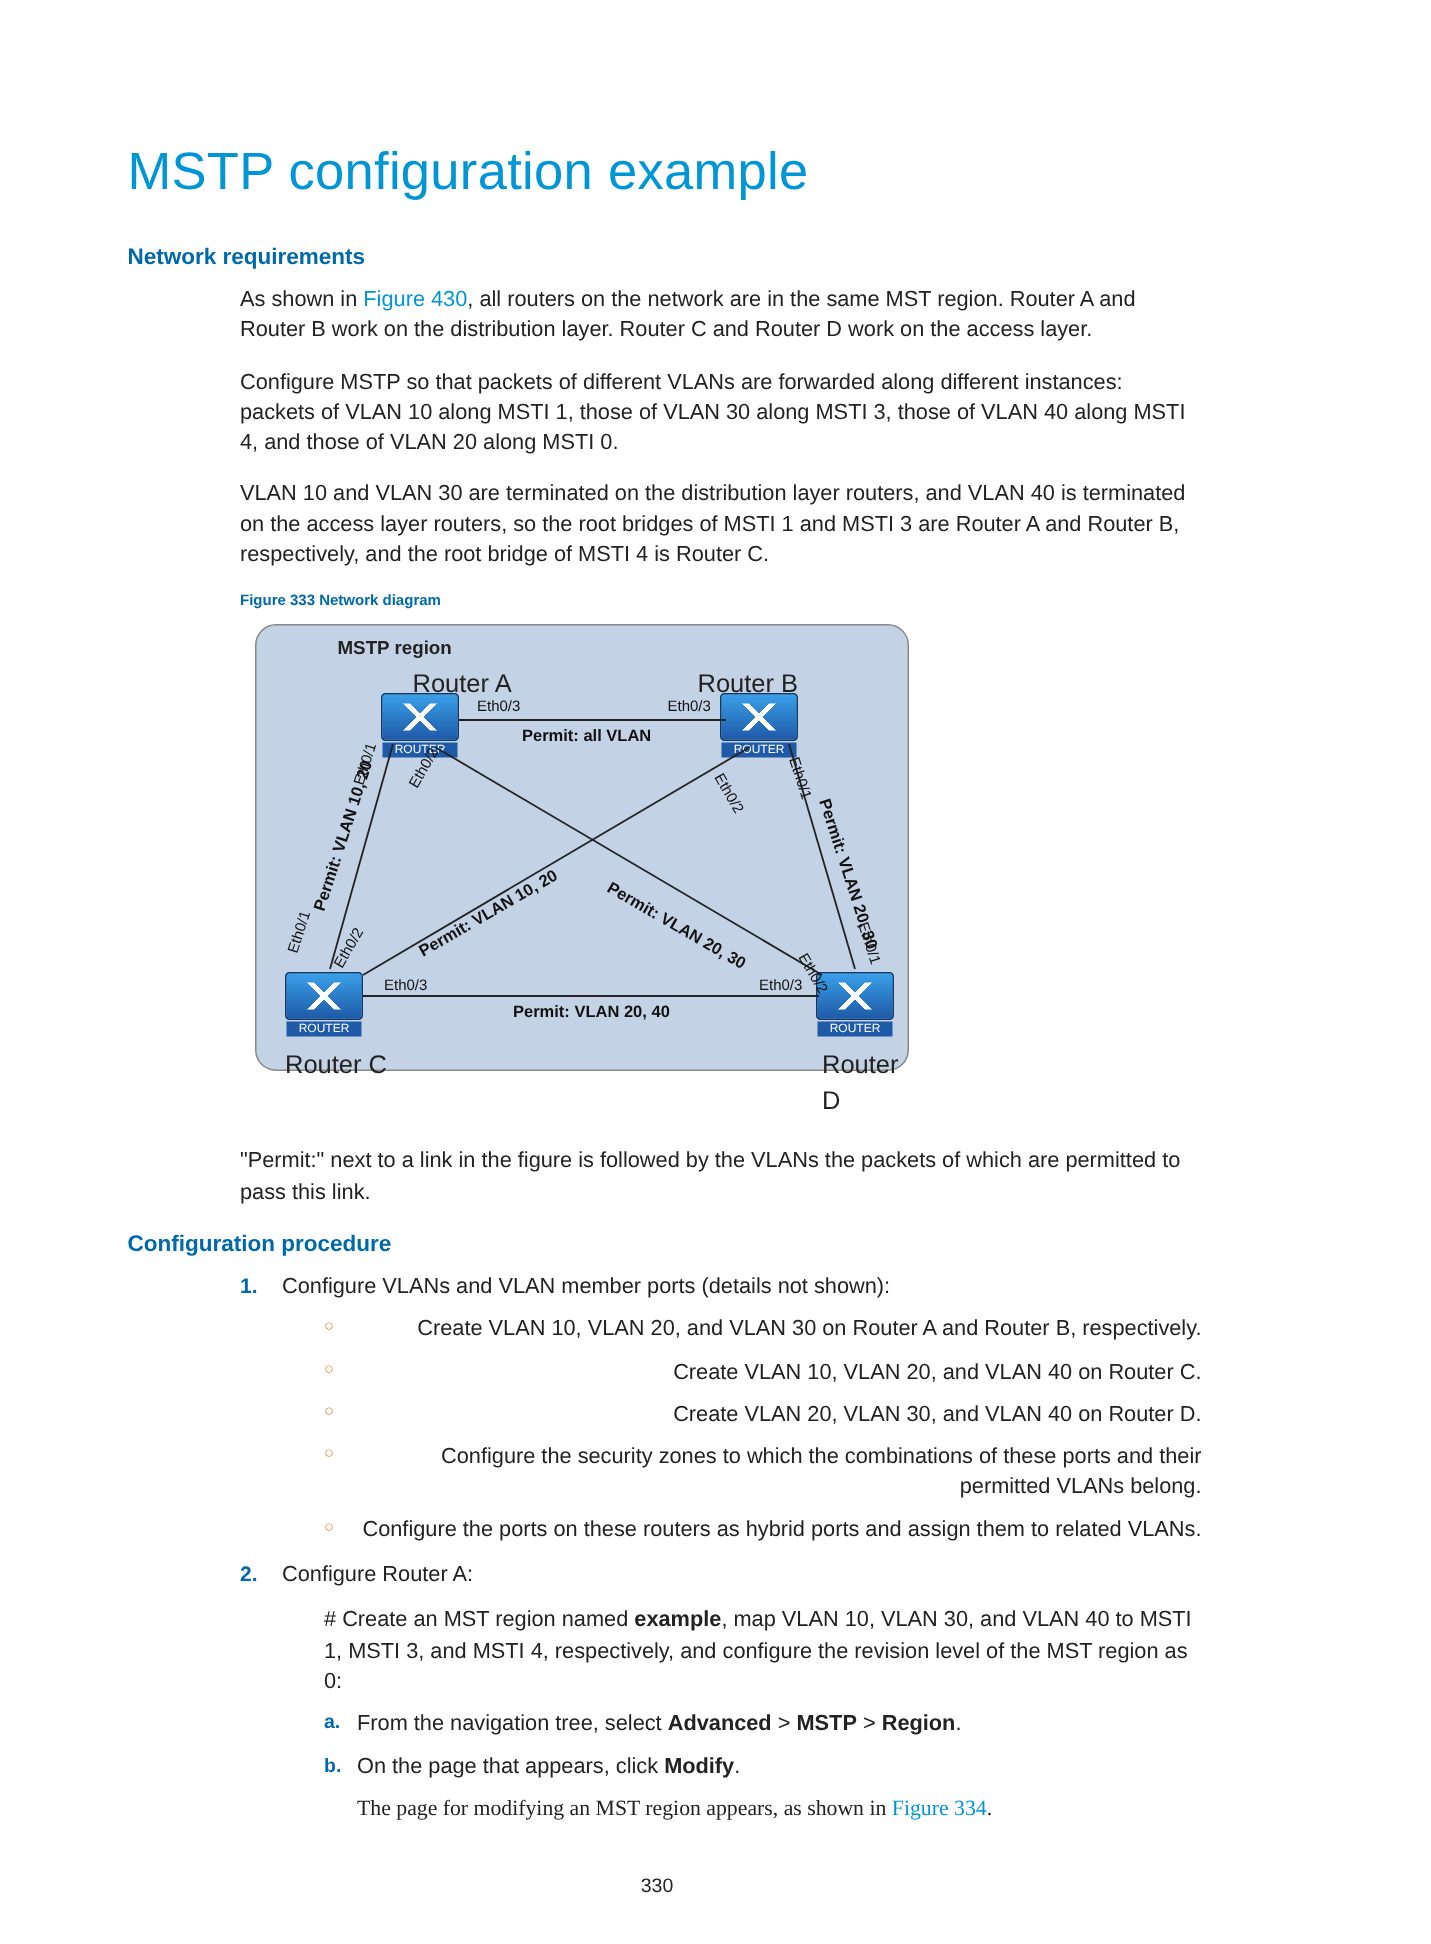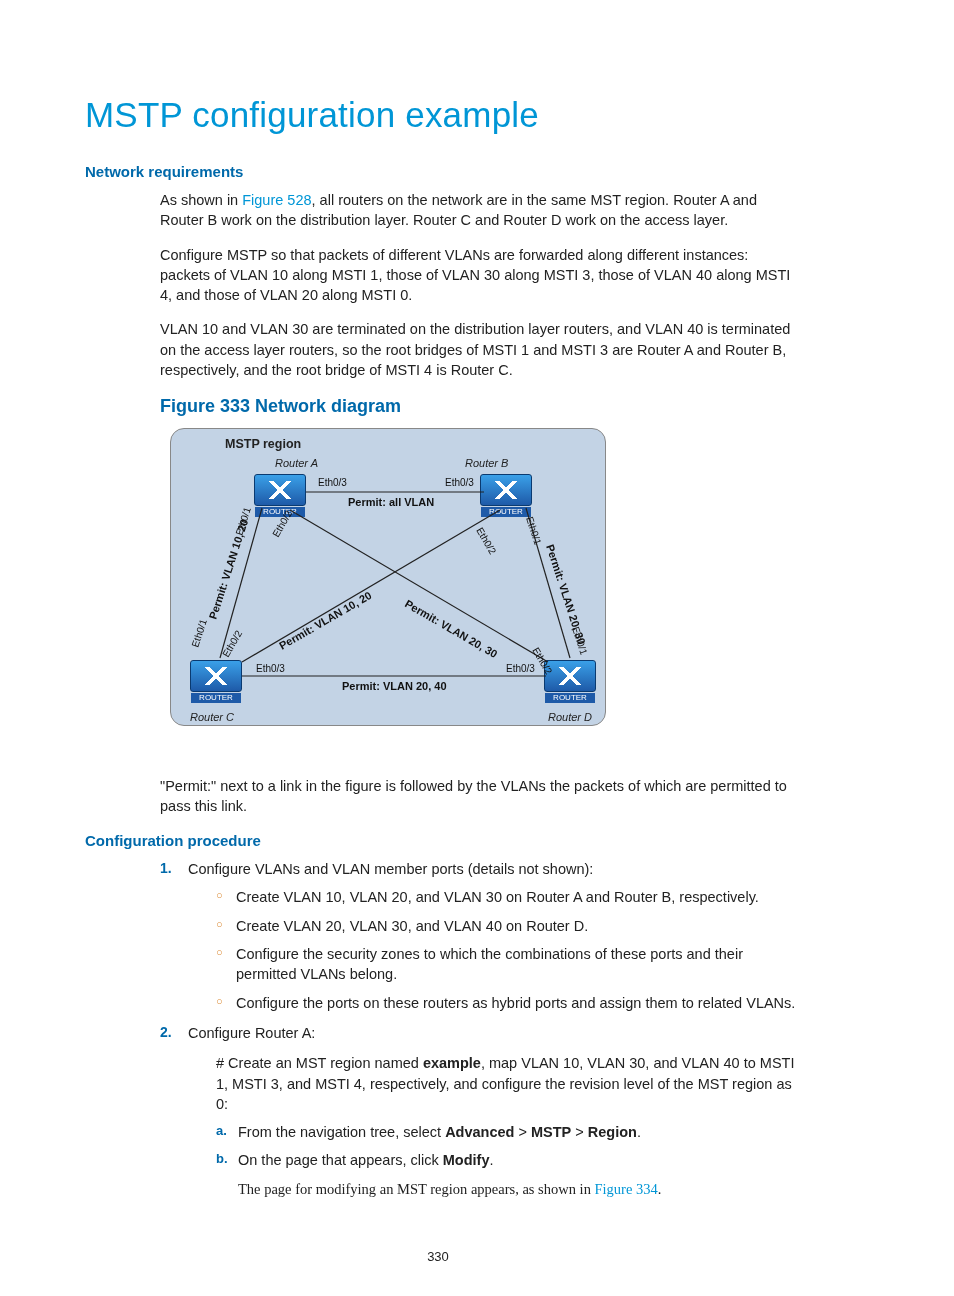--- a/index.html
+++ b/index.html
@@ -32,21 +32,21 @@
     margin: 0 0 8px 0;
   }
   .body-text {
     margin: 0 0 14px 75px;
   }
   .link {
     color: #0096d6;
   }
   .fig-caption {
     font-weight: bold;
-    font-size: 18px;
+    font-size: 10px;
     color: #0069aa;
     margin: 4px 0 8px 75px;
   }
   .figure {
     margin: 0 0 18px 75px;
     width: 454px;
     height: 330px;
     position: relative;
   }
   .mstp-box {
@@ -54,21 +54,21 @@
     left: 10px; top: 0;
     width: 434px; height: 296px;
     background: #c3d3e5;
     border: 1px solid #888;
     border-radius: 14px;
   }
   .mstp-title {
     position: absolute; left: 22px; top: 8px;
     font-family: Arial, sans-serif; font-weight: bold; font-size: 12.5px; padding-left: 43px;
   }
-  .router-label { position: absolute; font-family: Arial, sans-serif; font-size: 11px; font-style: italic; }
+  .router-label { position: absolute; font-family: Arial, sans-serif; font-size: 17px; }
   .router-icon {
     position: absolute; width: 50px; height: 30px;
     background: linear-gradient(#3aa0e8,#1e5aa8);
     border: 1px solid #0a3a70; border-radius: 3px;
     display:flex; align-items:center; justify-content:center;
   }
   .router-icon::after{
     content:""; display:block; width:34px; height:18px;
     background:
       linear-gradient(45deg, transparent 45%, #fff 45%, #fff 55%, transparent 55%),
@@ -83,21 +83,21 @@
   .eth { font-family: Arial; font-size: 10px; fill:#111; }
   .permit { font-family: Arial; font-size: 11px; fill:#111; }
   .permit-b { font-weight:bold; }
   .ol-num { list-style:none; padding:0; margin:0 0 0 75px; }
   .ol-num > li { position:relative; padding-left: 28px; margin-bottom: 10px; }
   .ol-num > li > .num {
     position:absolute; left:0; top:0;
     color:#0069aa; font-weight:bold; font-size:14px;
   }
   .sub-ul { list-style:none; padding:0; margin: 8px 0 0 28px; }
-  .sub-ul > li { position:relative; padding-left:20px; margin-bottom:8px; }
+  .sub-ul > li { position:relative; padding-left:20px; margin-bottom:8px;text-align:right; }
   .sub-ul > li::before {
     content:"\25cb"; position:absolute; left:0; top:1px;
     color:#db8b36; font-size:11px;
   }
   .sub-ol { list-style:none; padding:0; margin: 8px 0 0 28px; }
   .sub-ol > li { position:relative; padding-left:22px; margin-bottom:8px; }
   .sub-ol .let { position:absolute; left:0; top:0; color:#0069aa; font-weight:bold; font-size:13px; }
   .bold { font-weight:bold; }
   .page-num {
     position:absolute; bottom:30px; left:0; width:100%;
@@ -106,21 +106,21 @@
 </style>
 </head>
 <body>
 
 <div class="page">
   <h1>MSTP configuration example</h1>
 
   <h2>Network requirements</h2>
 
   <p class="body-text">
-    <span>As shown in </span><span class="link">Figure 528</span><span>, all routers on the network are in the same MST region. Router A and Router B work on the distribution layer. Router C and Router D work on the access layer.</span>
+    <span>As shown in </span><span class="link">Figure 430</span><span>, all routers on the network are in the same MST region. Router A and Router B work on the distribution layer. Router C and Router D work on the access layer.</span>
   </p>
 
   <p class="body-text">Configure MSTP so that packets of different VLANs are forwarded along different instances: packets of VLAN 10 along MSTI 1, those of VLAN 30 along MSTI 3, those of VLAN 40 along MSTI 4, and those of VLAN 20 along MSTI 0.</p>
 
   <p class="body-text">VLAN 10 and VLAN 30 are terminated on the distribution layer routers, and VLAN 40 is terminated on the access layer routers, so the root bridges of MSTI 1 and MSTI 3 are Router A and Router B, respectively, and the root bridge of MSTI 4 is Router C.</p>
 
   <div class="fig-caption">Figure 333 Network diagram</div>
 
   <div class="figure">
     <div class="mstp-box"></div>
@@ -182,20 +182,21 @@
   <p class="body-text">"Permit:" next to a link in the figure is followed by the VLANs the packets of which are permitted to pass this link.</p>
 
   <h2>Configuration procedure</h2>
 
   <ol class="ol-num">
     <li>
       <span class="num">1.</span>
       <span>Configure VLANs and VLAN member ports (details not shown):</span>
       <ul class="sub-ul">
         <li>Create VLAN 10, VLAN 20, and VLAN 30 on Router A and Router B, respectively.</li>
+        <li>Create VLAN 10, VLAN 20, and VLAN 40 on Router C.</li>
         <li>Create VLAN 20, VLAN 30, and VLAN 40 on Router D.</li>
         <li>Configure the security zones to which the combinations of these ports and their permitted VLANs belong.</li>
         <li>Configure the ports on these routers as hybrid ports and assign them to related VLANs.</li>
       </ul>
     </li>
     <li>
       <span class="num">2.</span>
       <span>Configure Router A:</span>
       <p style="margin:10px 0 0 28px;">
         <span># Create an MST region named </span><span class="bold">example</span><span>, map VLAN 10, VLAN 30, and VLAN 40 to MSTI 1, MSTI 3, and MSTI 4, respectively, and configure the revision level of the MST region as 0:</span>

